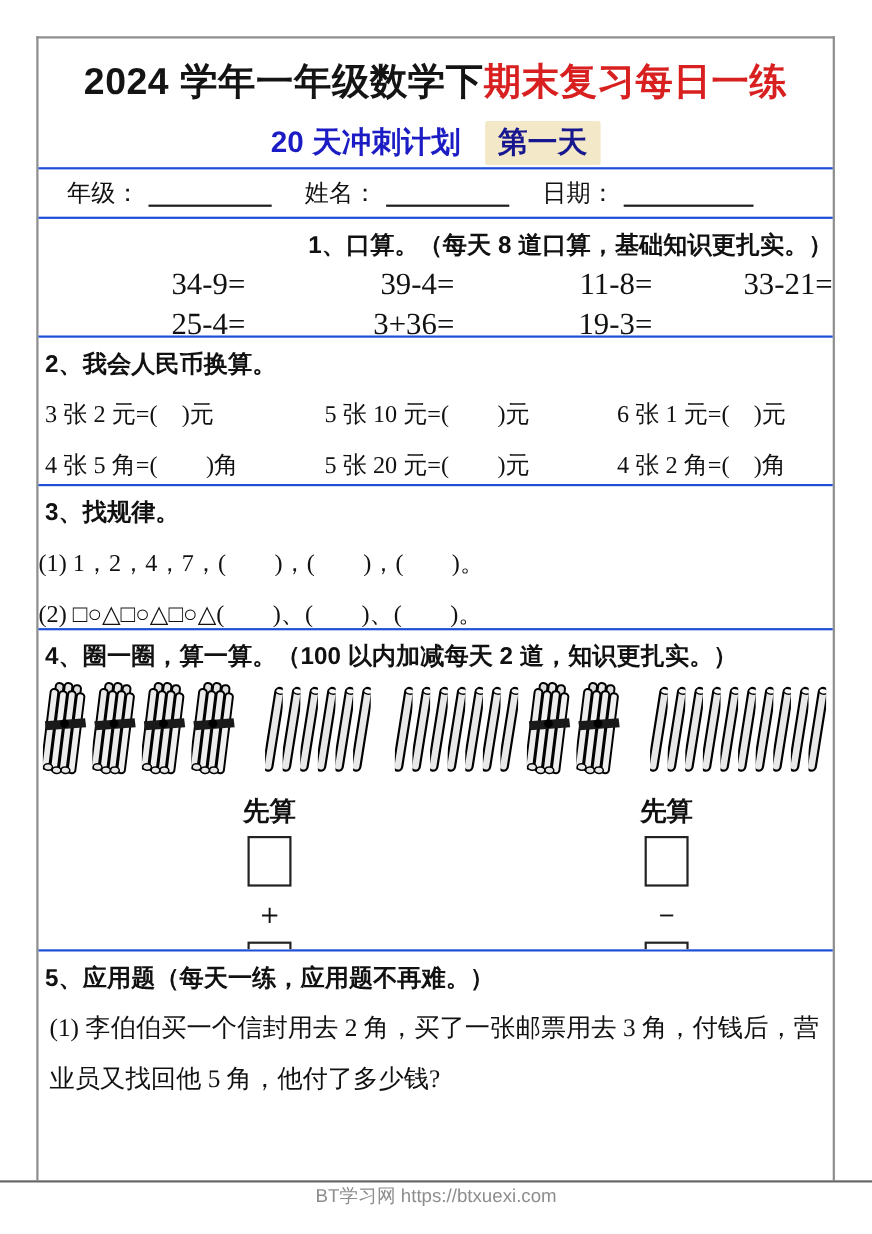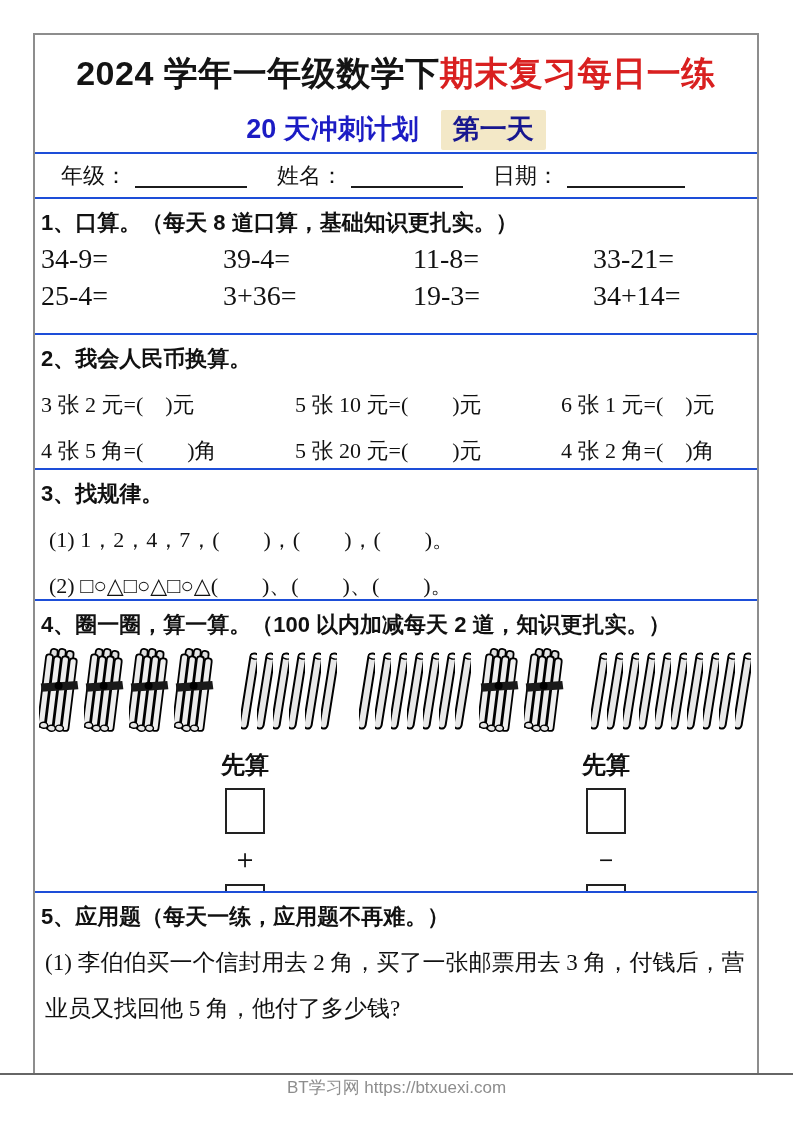--- a/index.html
+++ b/index.html
@@ -30,30 +30,30 @@
   
   .info-row { height:45px; display:flex; align-items:center; font-size:22px; padding-left:26px; }
   .blank { display:inline-block; width:112px; height:22px; border-bottom:2px solid #1c1c1c;
     margin:0 30px 0 8px; }
   .blank.last { width:118px; margin-right:0; }
 
   .heading { font-family:"Liberation Sans","DejaVu Sans",sans-serif; font-weight:bold;
     font-size:22px; padding:9px 0 0 6px; white-space:nowrap; }
 
   
-  .sec1 { height:136px; }
+  .sec1 { height:108px;text-align:right; }
   .grid4 { display:grid; grid-template-columns:182px 190px 180px 1fr; padding-left:6px;
     font-size:28px; margin-top:5px; }
   
   .sec2 { height:135px; }
   .grid3 { display:grid; grid-template-columns:254px 266px 1fr; padding-left:6px;
     font-size:22px; margin-top:16px; }
   
   .sec3 { height:131px; }
-  .rule-line { padding-left:14px; font-size:22px; margin-top:16px; }
+  .rule-line { font-size:22px; margin-top:16px; }
 
   
   .sec4 { height:292px; }
   .sticks-row { display:flex; align-items:flex-end; height:92px; padding:2px 6px 0 4px; }
   .stick-group { display:flex; align-items:flex-end; }
   .right-sticks { margin-left:auto; }
   .sgap { display:inline-block; width:22px; height:1px; }
   svg.bundle { margin-right:3px; display:block; }
   svg.stick  { margin-right:0; display:block; }
 
@@ -110,21 +110,20 @@
     <div class="grid4">
       <span>34-9=</span>
       <span>39-4=</span>
       <span>11-8=</span>
       <span>33-21=</span>
     </div>
     <div class="grid4">
       <span>25-4=</span>
       <span>3+36=</span>
       <span>19-3=</span>
-      <span>34+14=</span>
     </div>
   </div>
 
   <div class="row sec2">
     <div class="heading">2、我会人民币换算。</div>
     <div class="grid3">
       <span>3 张 2 元=(　)元</span>
       <span>5 张 10 元=(　　)元</span>
       <span>6 张 1 元=(　)元</span>
     </div>

